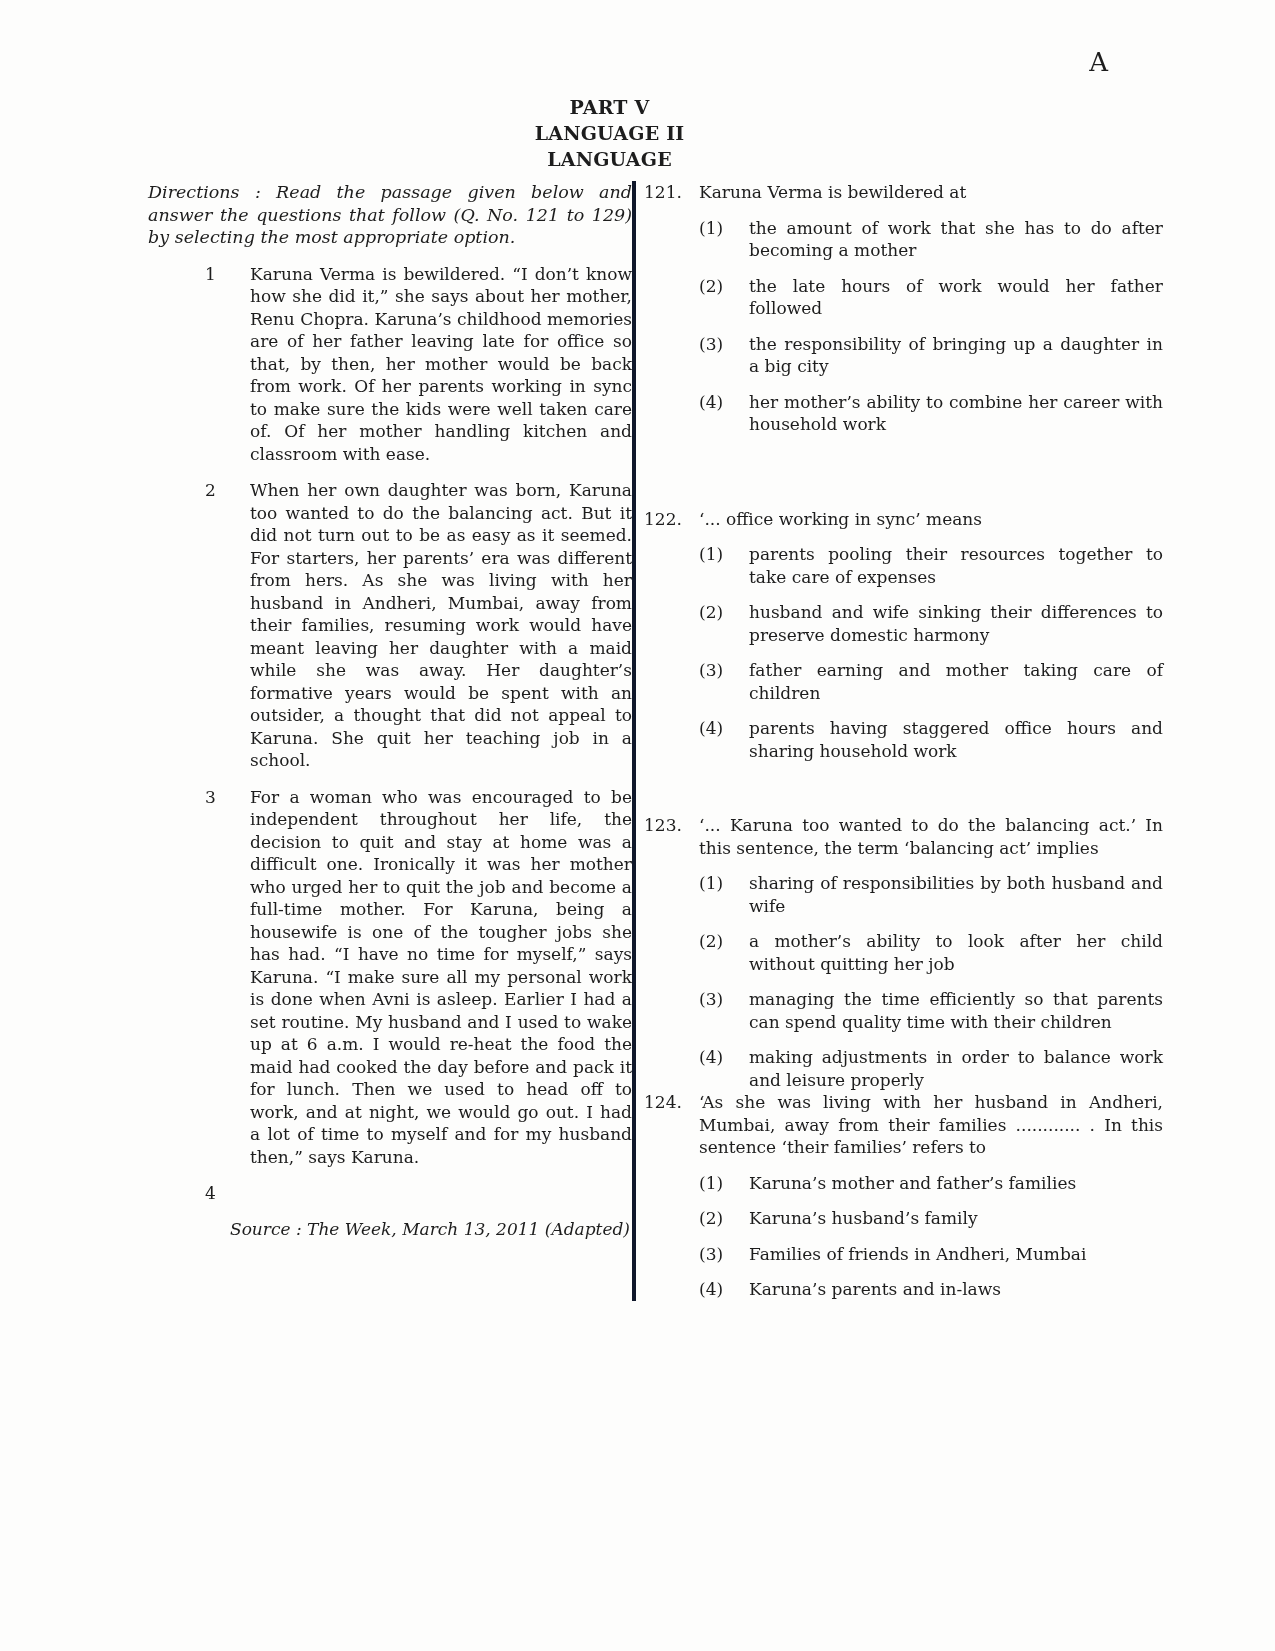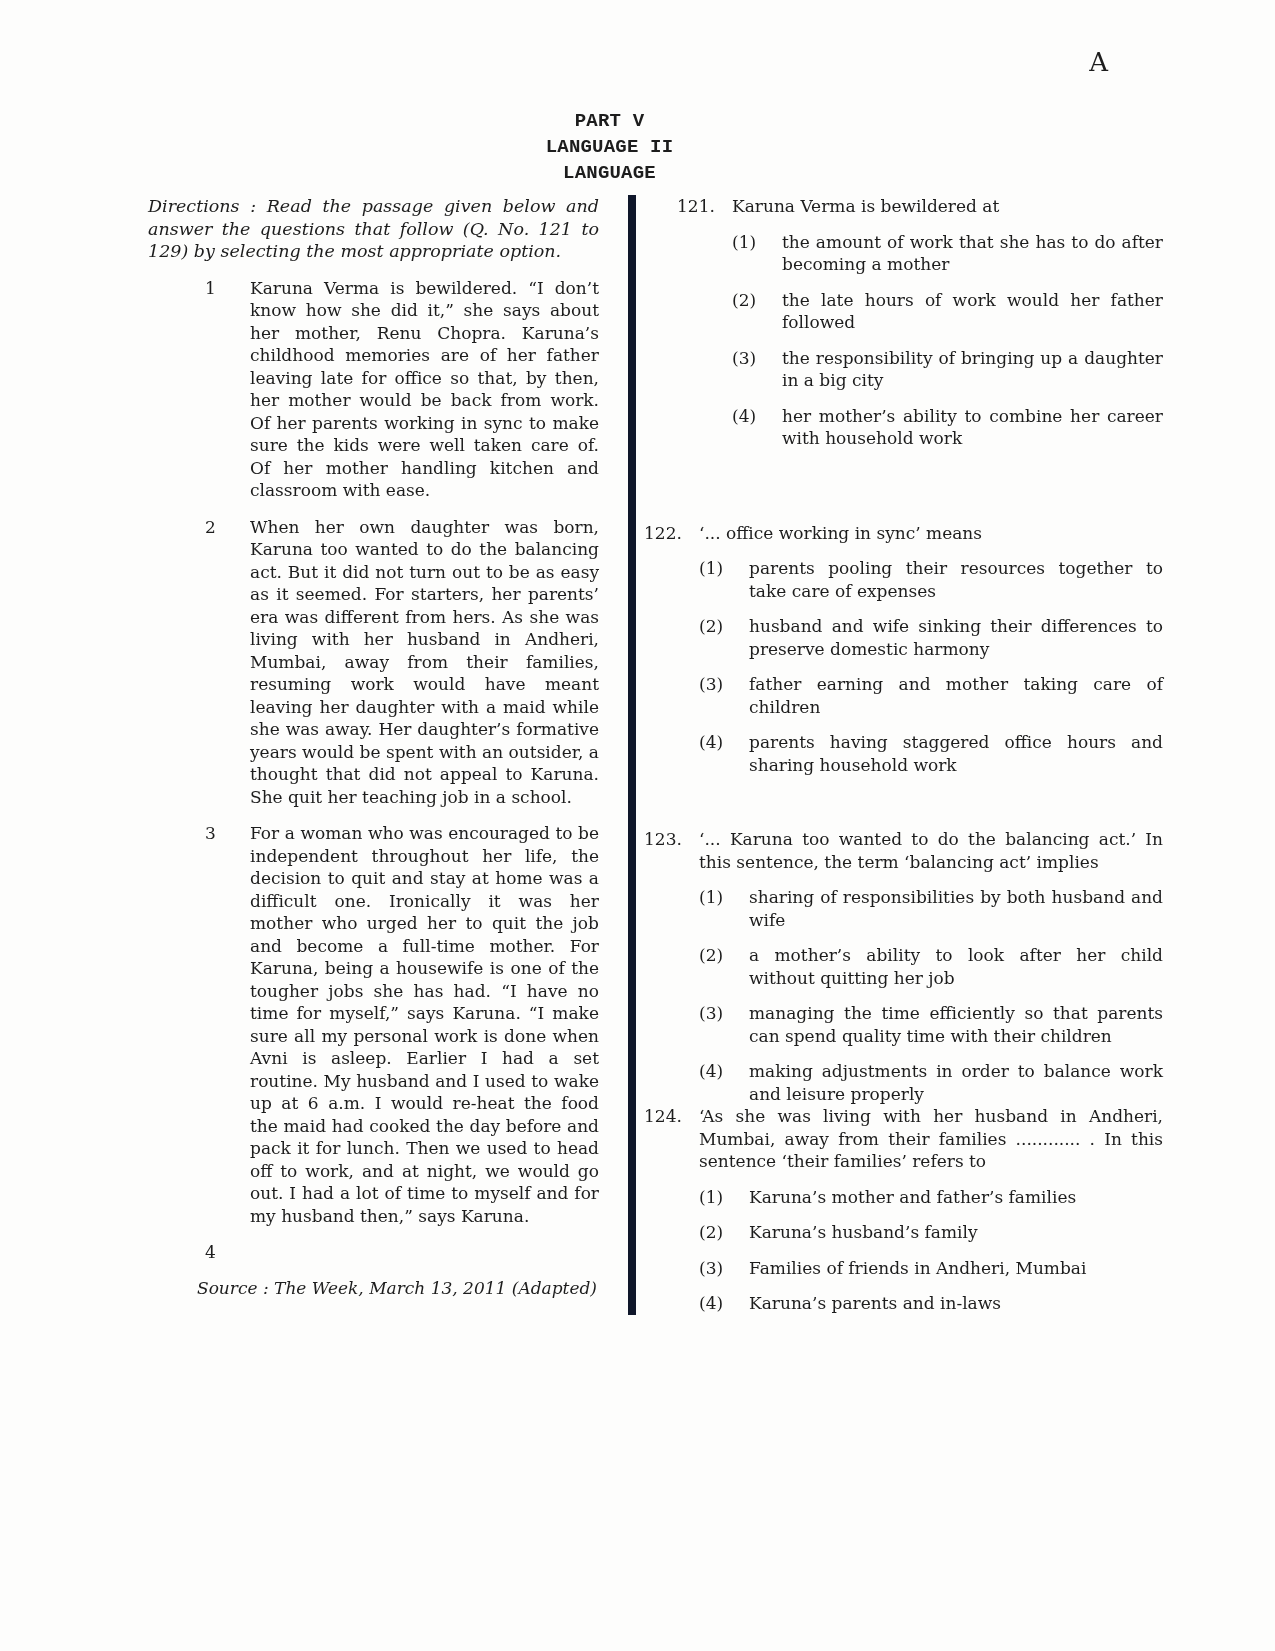--- a/index.html
+++ b/index.html
@@ -24,31 +24,29 @@
     line-height: 32px;
     height: 42px;
   }
   .title-block {
     position: relative;
     left: -46px;
     text-align: center;
     font-weight: bold;
     font-size: 19px;
     line-height: 26px;
-    margin-top: 20px;
+    margin-top: 6px;
     margin-bottom: 9px;
     letter-spacing: 0.2px;
-    font-family: Liberation Mono, monospace;
   }
   .columns { display: flex; align-items: stretch; }
   .left-col {
     width: 488px;
     flex: none;
-    padding-right: 29px;
-    border-right: 8px solid #0f172a;
+    border-right: 4px solid #0f172a;
   }
   .right-col {
     flex: 1;
     padding-left: 8px;
   }
   .directions {
     font-style: italic;
     text-align: justify;
     font-size: 17.5px;
     line-height: 22.5px;
@@ -69,21 +67,21 @@
   }
   .source {
     font-style: italic;
     text-align: right;
     font-size: 17px;
     line-height: 22.5px;
     margin-top: 13px;
     padding-right: 2px;
   }
   .question { font-size: 17px; line-height: 22.5px; }
-  .q121 { margin-bottom: 72px; margin-left: 33px; }
+  .q121 { margin-bottom: 72px; }
   .q122 { margin-bottom: 52px; }
   .q123 { margin-bottom: 0; }
   .qrow { display: flex; }
   .qnum { flex: none; width: 55px; }
   .qstem { flex: 1; text-align: justify; }
   .opt { display: flex; margin-left: 55px; margin-top: 13px; }
   .omark { flex: none; width: 50px; }
   .otext { flex: 1; text-align: justify; }
   .underline { text-underline-offset: 3px; }
 </style>

